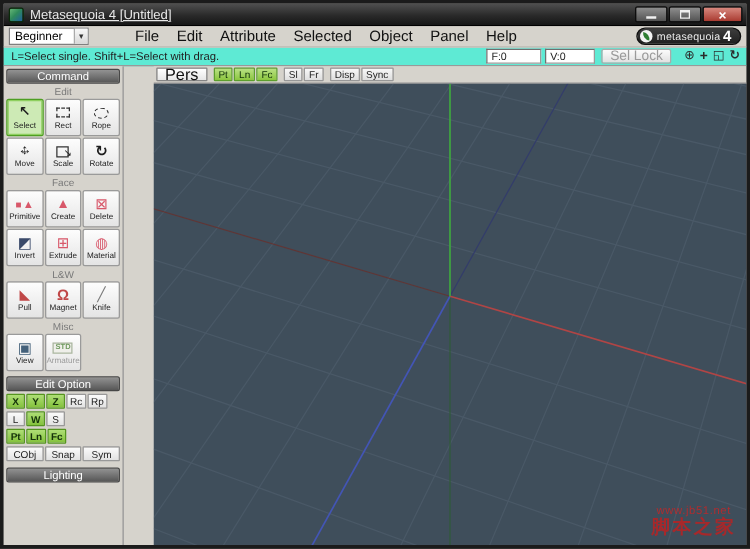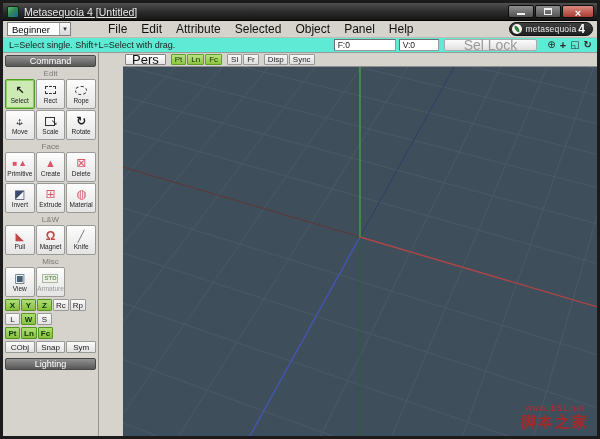--- a/index.html
+++ b/index.html
@@ -29,23 +29,23 @@
   .logo{position:absolute;right:4px;top:1px;height:14px;background:linear-gradient(#3d3d3d,#1f1f1f);border:1px solid #0f0f0f;border-radius:8px;display:flex;align-items:center;padding:0 7px 0 2px;}
   .logo-leaf{width:10px;height:10px;border-radius:50%;background:#f3f3f3;margin-right:3px;position:relative;}
   .logo-leaf::after{content:"";position:absolute;left:2px;top:2px;width:6px;height:6px;background:#2e7d32;border-radius:0 100% 0 100%;transform:rotate(10deg);}
   .logo-text{font-size:8.5px;color:#ececec;letter-spacing:.2px;}
   .logo-ver{font-size:12px;color:#fff;font-weight:bold;margin-left:2px;line-height:12px;}
 
   
   .infobar{height:15px;background:#5eead4;border-bottom:1px solid #999;display:flex;align-items:center;}
   .hint{margin-left:6px;font-size:9px;color:#222;white-space:nowrap;}
   .spacer{flex:1;}
-  .field{width:62px;height:12px;background:#fff;border:1px solid #9a9a9a;border-top-color:#6f6f6f;border-left-color:#6f6f6f;font-size:8.5px;color:#222;display:flex;align-items:center;padding-left:3px;margin-right:3px;}
+  .field{width:44px;height:12px;background:#fff;border:1px solid #9a9a9a;border-top-color:#6f6f6f;border-left-color:#6f6f6f;font-size:8.5px;color:#222;display:flex;align-items:center;padding-left:3px;margin-right:3px;}
   .field.vfield{width:40px;text-align:center;}
-  .sel-lock{height:12px;font-size:14px;color:#9a9a9a;background:linear-gradient(#fbfbfb,#e1e1e1);border:1px solid #aaa;border-radius:2px;display:flex;align-items:center;padding:0 19px;margin:0 10px 0 2px;}
+  .sel-lock{height:12px;font-size:11px;color:#9a9a9a;background:linear-gradient(#fbfbfb,#e1e1e1);border:1px solid #aaa;border-radius:2px;display:flex;align-items:center;padding:0 6px;margin:0 10px 0 2px;}
   .nav-icons{display:flex;gap:4px;margin-right:5px;}
   .nicon{font-size:10px;color:#2b2b2b;line-height:12px;cursor:pointer;}
   .ni-zoom::before{content:"\2295";}
   .ni-pan::before{content:"+";font-weight:bold;font-size:11px;}
   .ni-fit::before{content:"\25f1";}
   .ni-rotate::before{content:"\21bb";font-weight:bold;}
 
   
   .main{display:flex;height:383px;gap:24px;}
   .sidebar{width:96px;background:#d6d3cc;border-right:1px solid #949494;padding:2px 2px 0 2px;}
@@ -247,20 +247,21 @@
         <div class="cbtn">
           <span class="ci i-view"></span>
           <span class="cl">View</span>
           </div>
         <div class="cbtn disabled">
           <span class="ci i-armature"></span>
           <span class="cl">Armature</span>
           </div>
       </div>
 
+      <div class="phdr" style="margin-top:4px;">Edit Option</div>
       <div class="eorow">
         <span class="eob on">X</span>
         <span class="eob on">Y</span>
         <span class="eob on">Z</span>
         <span class="eob">Rc</span>
         <span class="eob">Rp</span>
       </div>
       <div class="eorow">
         <span class="eob">L</span>
         <span class="eob on">W</span>

